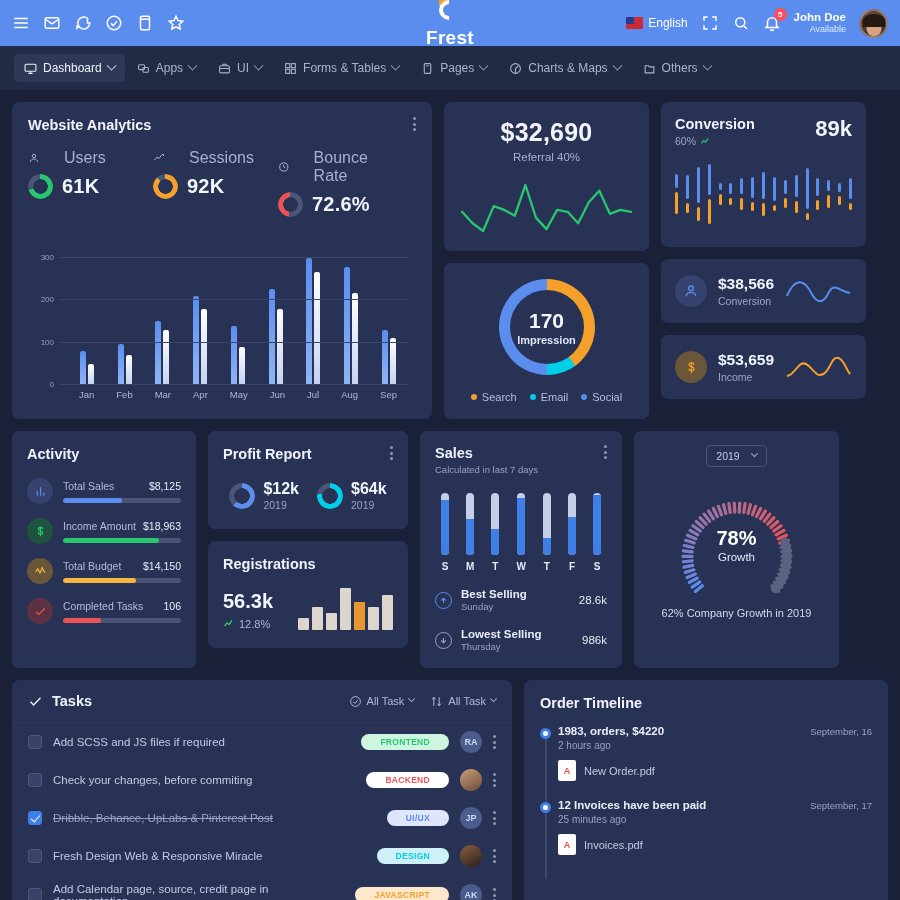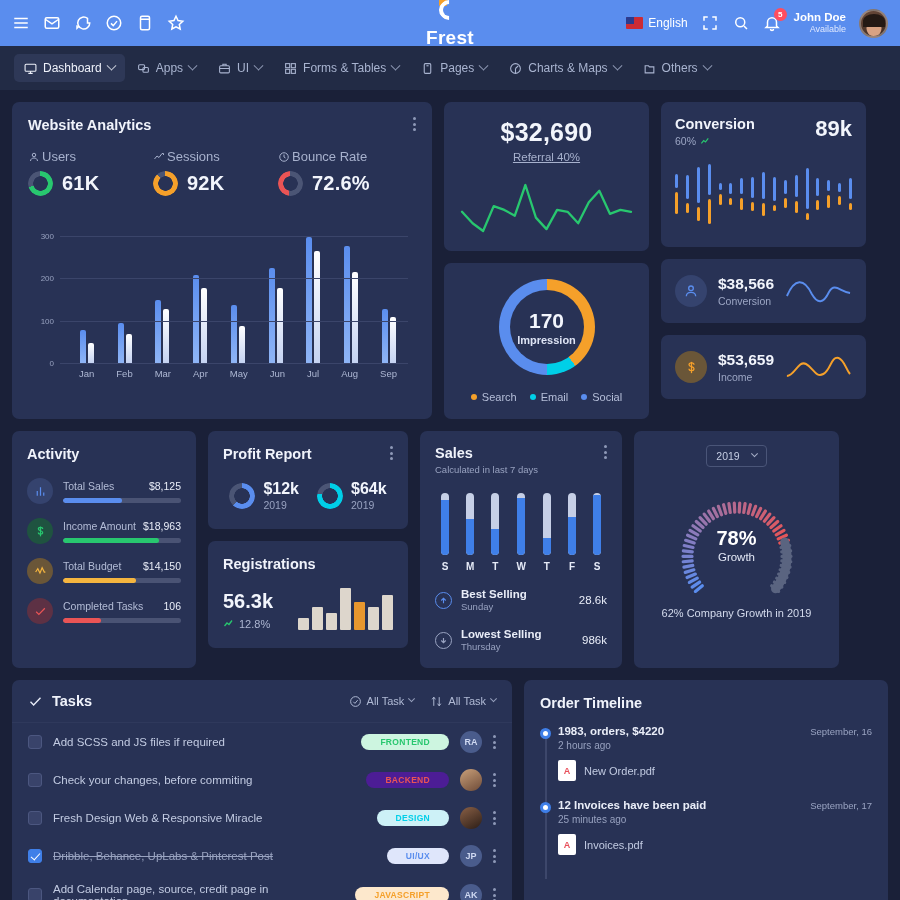--- a/index.html
+++ b/index.html
@@ -86,40 +86,40 @@
   .row { display: flex; gap: 12px; }
   .card-title { font-size: 14.5px; font-weight: bold; color: #f0f3fb; }
   .dots { width: 3px; display:flex; flex-direction:column; gap:2.5px; align-items:center; }
   .dots i { width:3px; height:3px; border-radius:50%; background:#8e99b8; display:block; }
 
   
   .wa { width: 420px; padding: 15px 16px 10px; }
   .wa-head { display: flex; justify-content: space-between; align-items: flex-start; }
   .wa-stats { display: flex; margin-top: 16px; }
   .wa-stat { width: 125px; }
-  .wa-stat-lbl { display:flex; align-items:center; gap:2px; font-size:13px; color:#a7b1cd; }
+  .wa-stat-lbl { display:flex; align-items:center; gap:24px; font-size:16px; color:#a7b1cd; }
   .wa-stat-val { display:flex; align-items:center; gap:9px; margin-top:7px; }
   .donut-sm { width: 25px; height: 25px; border-radius: 50%; }
   .wa-num { font-size: 20px; font-weight: bold; color: #f2f5fc; letter-spacing:.2px;}
   .wa-chart { margin-top: 22px; height: 145px; position: relative; }
   .gridline { position: absolute; left: 32px; right: 8px; height: 1px; background: #3b456a; }
   .ytick { position: absolute; left: 0; font-size: 8px; color: #97a1bf; transform: translateY(-50%); width:26px; text-align:right;}
   .bars { position: absolute; left: 40px; right: 8px; bottom: 0; top: 0;
     display: flex; align-items: flex-end; justify-content: space-around; }
   .bar-grp { display: flex; align-items: flex-end; gap: 2px; position:relative; }
   .bar { width: 6px; border-radius: 2px 2px 0 0; }
   .bar.a { background: linear-gradient(180deg,#5a8dee,#8fb5f6); }
   .bar.b { background: linear-gradient(180deg,#ffffff,#c5d3f2); }
   .xlabels { display:flex; justify-content: space-around; margin-left:40px; margin-right:8px; margin-top:5px; }
   .xlabels span { font-size: 9.5px; color: #aeb8d4; }
 
   
   .rev { width: 205px; padding: 16px 14px; display:flex; flex-direction:column; align-items:center; }
   .rev-num { font-size: 25px; font-weight: bold; color: #f2f5fc; letter-spacing:.2px;}
-  .rev-sub { font-size: 11.5px; color: #a7b1cd; margin-top: 4px; text-decoration: underline; }
+  .rev-sub { font-size: 11.5px; color: #a7b1cd; margin-top: 4px; }
   
   .conv { width: 205px; padding: 14px 14px; }
   .conv-top { display: flex; justify-content: space-between; align-items: flex-start; }
   .conv-title { font-size: 14.5px; font-weight: bold; color:#f0f3fb; }
   .conv-sub { font-size: 10.5px; color: #9ca6c4; margin-top:3px; display:flex; align-items:center; gap:4px;}
   .conv-big { font-size: 22px; font-weight: bold; color: #f2f5fc; }
   .spark-bars { display: flex; align-items: center; justify-content: space-between;
     height: 78px; margin-top: 8px; }
   .sb { width: 3px; display: flex; flex-direction: column; align-items: center; }
   .sb .up { width: 3px; background: #5a8dee; border-radius: 2px; }
@@ -967,44 +967,44 @@
             <div class="t-av">RA</div>
             <div class="dots">
               <i></i>
               <i></i>
               <i></i>
             </div>
           </div>
           <div class="task-row">
             <div class="chk"></div>
             <div class="task-name">Check your changes, before commiting</div>
-            <div class="tag" style="background:#4c1d95;color:#ea5455">BACKEND</div>
+            <div class="tag" style="background:#ffffff;color:#ea5455">BACKEND</div>
             <div class="t-av p1"></div>
+            <div class="dots">
+              <i></i>
+              <i></i>
+              <i></i>
+            </div>
+          </div>
+          <div class="task-row">
+            <div class="chk on"></div>
+            <div class="task-name done">Dribble, Behance, UpLabs &amp; Pinterest Post</div>
+            <div class="tag" style="background:#dfe6fb;color:#5a8dee">UI/UX</div>
+            <div class="t-av">JP</div>
             <div class="dots">
               <i></i>
               <i></i>
               <i></i>
             </div>
           </div>
           <div class="task-row">
             <div class="chk"></div>
             <div class="task-name">Fresh Design Web &amp; Responsive Miracle</div>
             <div class="tag" style="background:#cdf1f7;color:#00cfe8">DESIGN</div>
             <div class="t-av p2"></div>
-            <div class="dots">
-              <i></i>
-              <i></i>
-              <i></i>
-            </div>
-          </div>
-          <div class="task-row">
-            <div class="chk on"></div>
-            <div class="task-name done">Dribble, Behance, UpLabs &amp; Pinterest Post</div>
-            <div class="tag" style="background:#dfe6fb;color:#5a8dee">UI/UX</div>
-            <div class="t-av">JP</div>
             <div class="dots">
               <i></i>
               <i></i>
               <i></i>
             </div>
           </div>
           <div class="task-row">
             <div class="chk"></div>
             <div class="task-name">Add Calendar page, source, credit page in documentation</div>
             <div class="tag" style="background:#fde8cc;color:#f5a02a">JAVASCRIPT</div>

